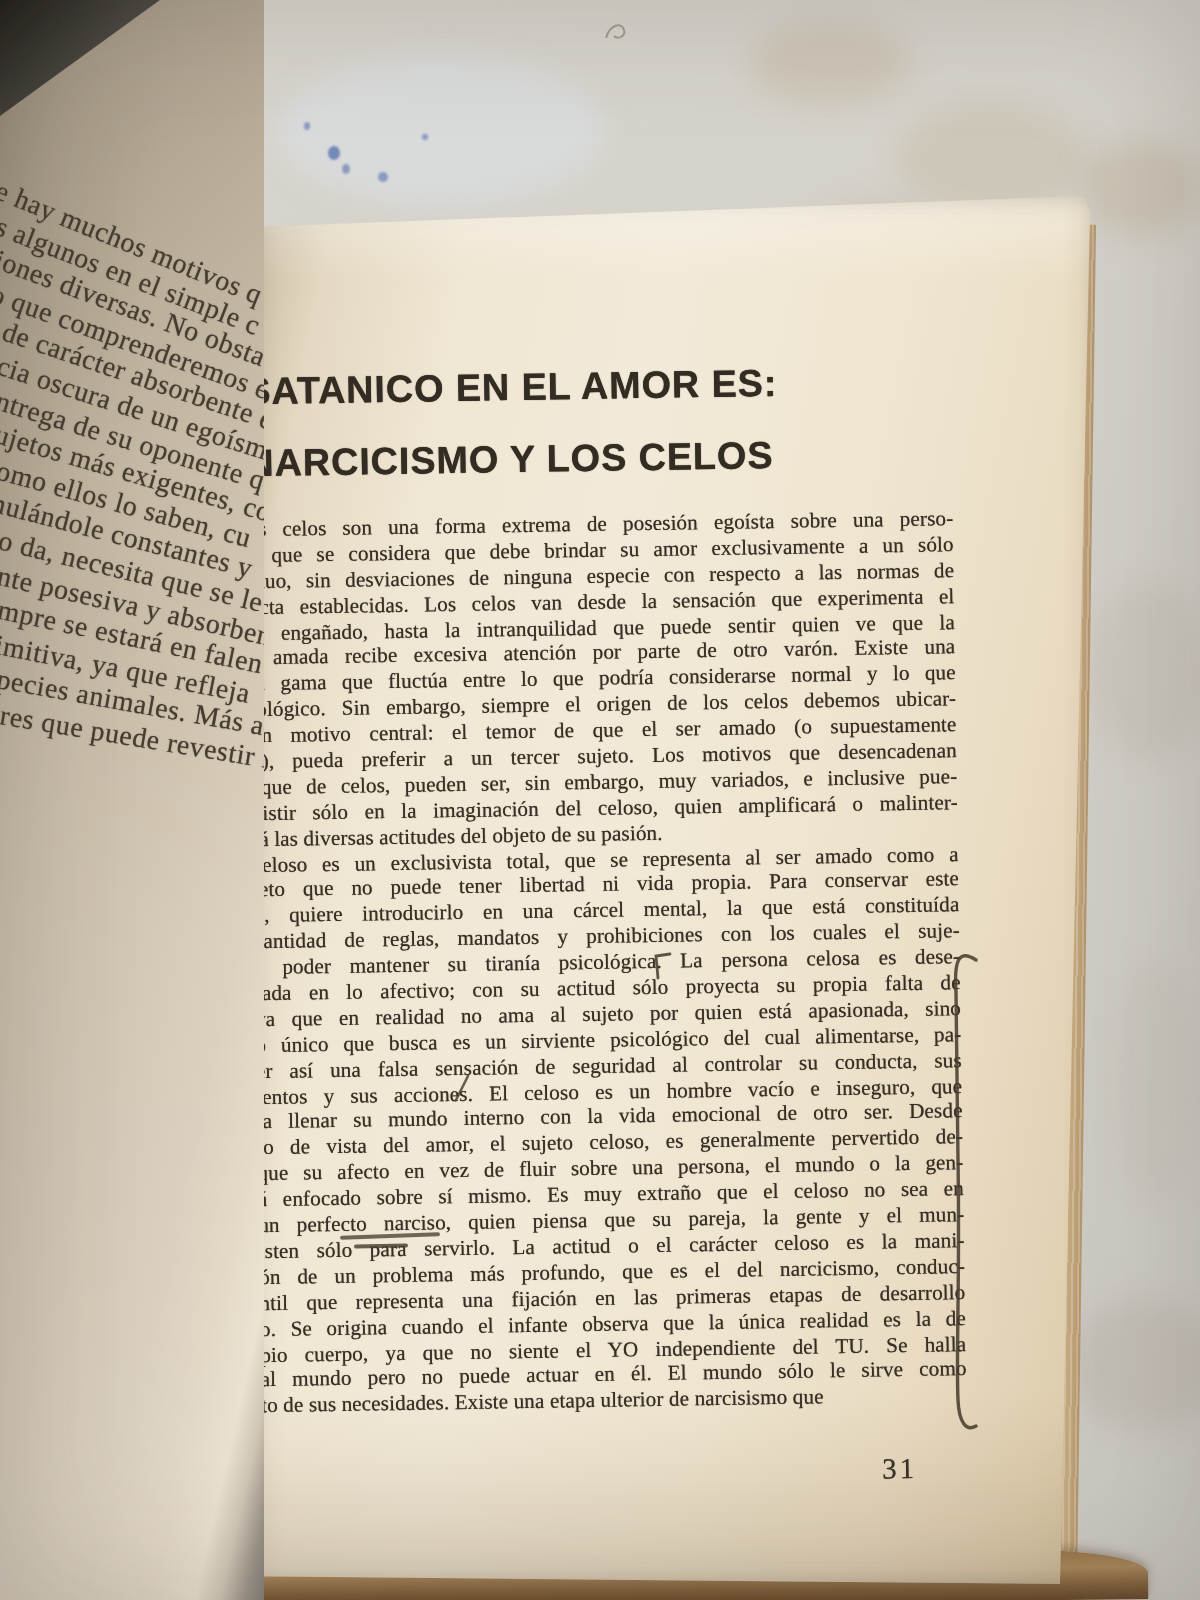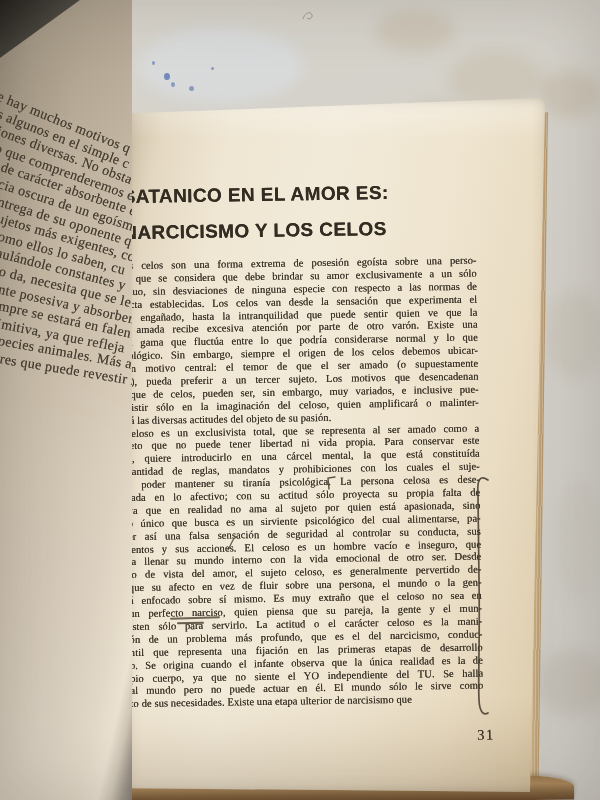--- a/index.html
+++ b/index.html
@@ -42,21 +42,21 @@
   .textwrap{position:absolute;inset:0;transform:rotate(-.9deg);transform-origin:20px 60px;}
   .h1,.h2{position:absolute;left:10px;white-space:nowrap;
           font-family:"Liberation Sans",sans-serif;font-weight:bold;font-size:19px;
           letter-spacing:.4px;color:#332c22;text-shadow:0 0 .5px #332c22;}
   .h1{top:88px;} .h2{top:124px;}
   .bodytext{position:absolute;left:10px;top:162px;width:353px;color:#372f24;
             text-shadow:0 0 .4px rgba(55,47,36,.8);}
   .bline{height:12.9px;line-height:12.9px;font-size:10.6px;letter-spacing:.05px;
          overflow:hidden;text-align:justify;text-align-last:justify;}
   .bline.short{text-align-last:left;}
-  .pagenum{position:absolute;left:356px;top:634px;font-size:14.5px;letter-spacing:1.5px;
+  .pagenum{position:absolute;left:320px;top:634px;font-size:14.5px;letter-spacing:1.5px;
            color:#3a3226;text-shadow:0 0 .4px rgba(55,47,36,.8);}
   
   .ink{position:absolute;}
   .u-narciso{left:170px;top:617px;width:50px;height:1.6px;background:#44392c;
              transform:rotate(-2deg);opacity:.75;border-radius:2px;}
   .o-para{left:177px;top:622px;width:27px;height:1.6px;background:#44392c;
           transform:rotate(-1deg);opacity:.8;border-radius:2px;}
   
   .page-left{position:absolute;left:0;top:0;width:132px;height:800px;
       clip-path:polygon(0 58px,80px 0,132px 0,132px 800px,0 800px);

